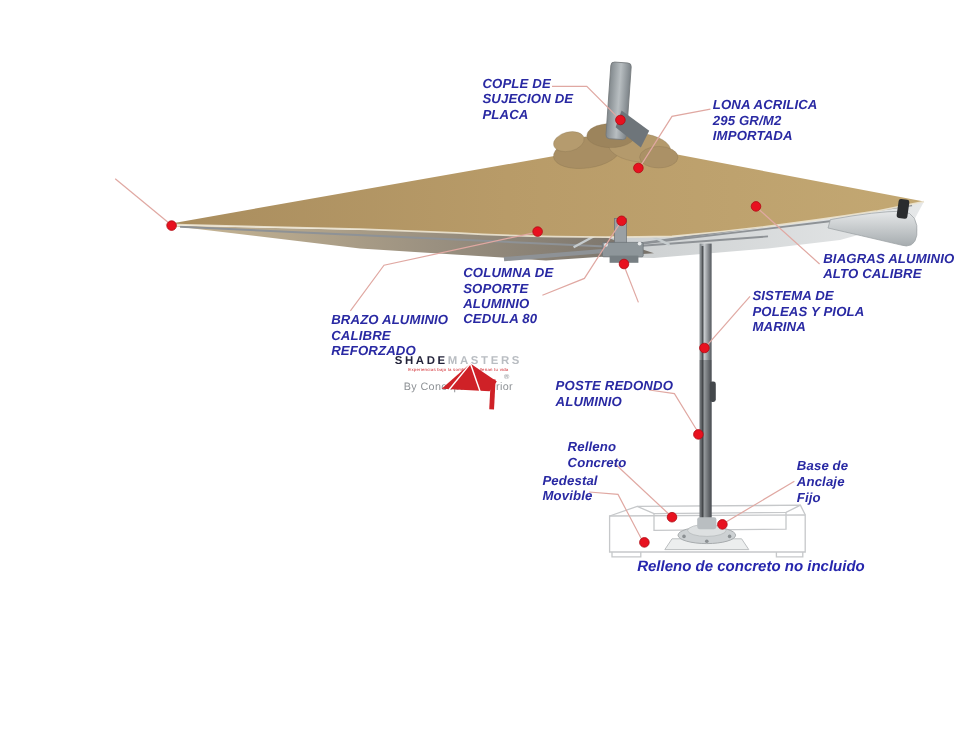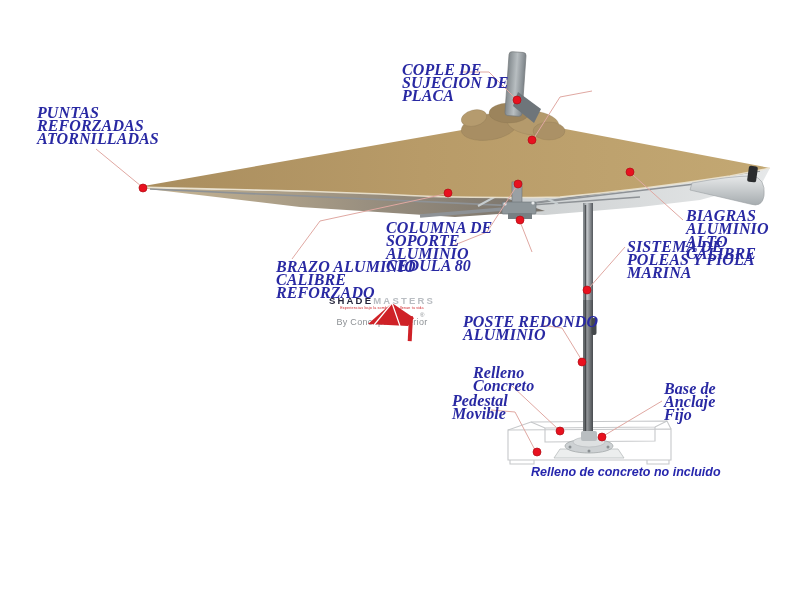--- a/index.html
+++ b/index.html
@@ -1,19 +1,19 @@
 <!DOCTYPE html>
 <html><head>
 <meta charset="utf-8">
 <style>
   html,body{margin:0;padding:0;background:#ffffff;}
   #canvas{position:relative;width:800px;height:612px;background:#ffffff;overflow:hidden;
           font-family:"Liberation Sans",sans-serif;}
   .callout{position:absolute;color:#2929a3;font-weight:bold;font-style:italic;
-           font-size:16px;line-height:12.8px;white-space:pre-line;letter-spacing:.1px;font-family:Liberation Serif, serif;}
+           font-size:11px;line-height:12.8px;white-space:pre-line;letter-spacing:.1px;}
   .footnote{position:absolute;left:531px;top:465px;color:#2626ad;font-weight:bold;
             font-style:italic;font-size:12.5px;white-space:nowrap;text-align:center;}
   .logo{position:absolute;left:322px;top:296px;width:120px;text-align:center;}
   .logo-brand{font-size:9.5px;font-weight:bold;letter-spacing:2.2px;line-height:10px;color:#23233a;}
   .logo-brand .lt{color:#b9bdc2;}
   .logo-reg{position:absolute;left:98px;top:16px;font-size:6px;color:#8a8e92;font-weight:normal;letter-spacing:0;}
   .logo-tagline{font-size:3.6px;color:#cf2127;letter-spacing:.2px;line-height:5px;white-space:nowrap;overflow:hidden;}
   .logo-byline{font-size:9px;color:#8d9195;margin-top:6px;letter-spacing:.3px;}
   svg{position:absolute;left:0;top:0;}
 </style>
@@ -150,26 +150,26 @@
       <circle cx="448" cy="193" r="4"></circle>
       <circle cx="520" cy="220" r="4"></circle>
       <circle cx="587" cy="290" r="4"></circle>
       <circle cx="582" cy="362" r="4"></circle>
       <circle cx="560" cy="431" r="4"></circle>
       <circle cx="537" cy="452" r="4"></circle>
       <circle cx="602" cy="437" r="4"></circle>
     </g>
   </svg>
 
-  <div class="callout" style="left:37px;top:107px;">PUNTAS
-REFORZADAS
-ATORNILLADAS</div>
   <div class="callout" style="left:402px;top:64px;">COPLE DE
 SUJECION DE
 PLACA</div>
+  <div class="callout" style="left:594px;top:82px;">LONA ACRILICA
+295 GR/M2
+IMPORTADA</div>
   <div class="callout" style="left:686px;top:210px;">BIAGRAS ALUMINIO
 ALTO CALIBRE</div>
   <div class="callout" style="left:386px;top:222px;">COLUMNA DE
 SOPORTE
 ALUMINIO
 CEDULA 80</div>
   <div class="callout" style="left:276px;top:261px;">BRAZO ALUMINIO
 CALIBRE
 REFORZADO</div>
   <div class="callout" style="left:627px;top:241px;">SISTEMA DE

